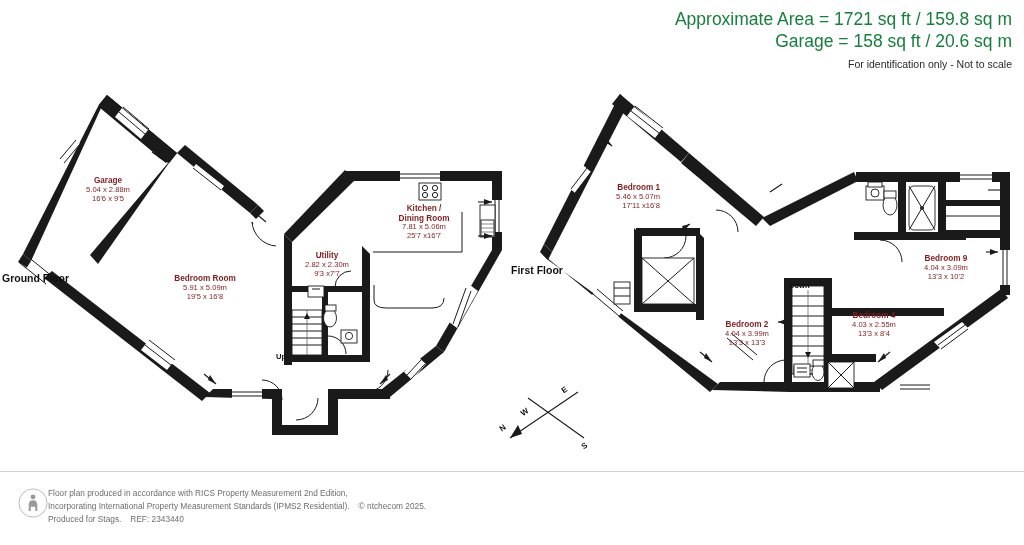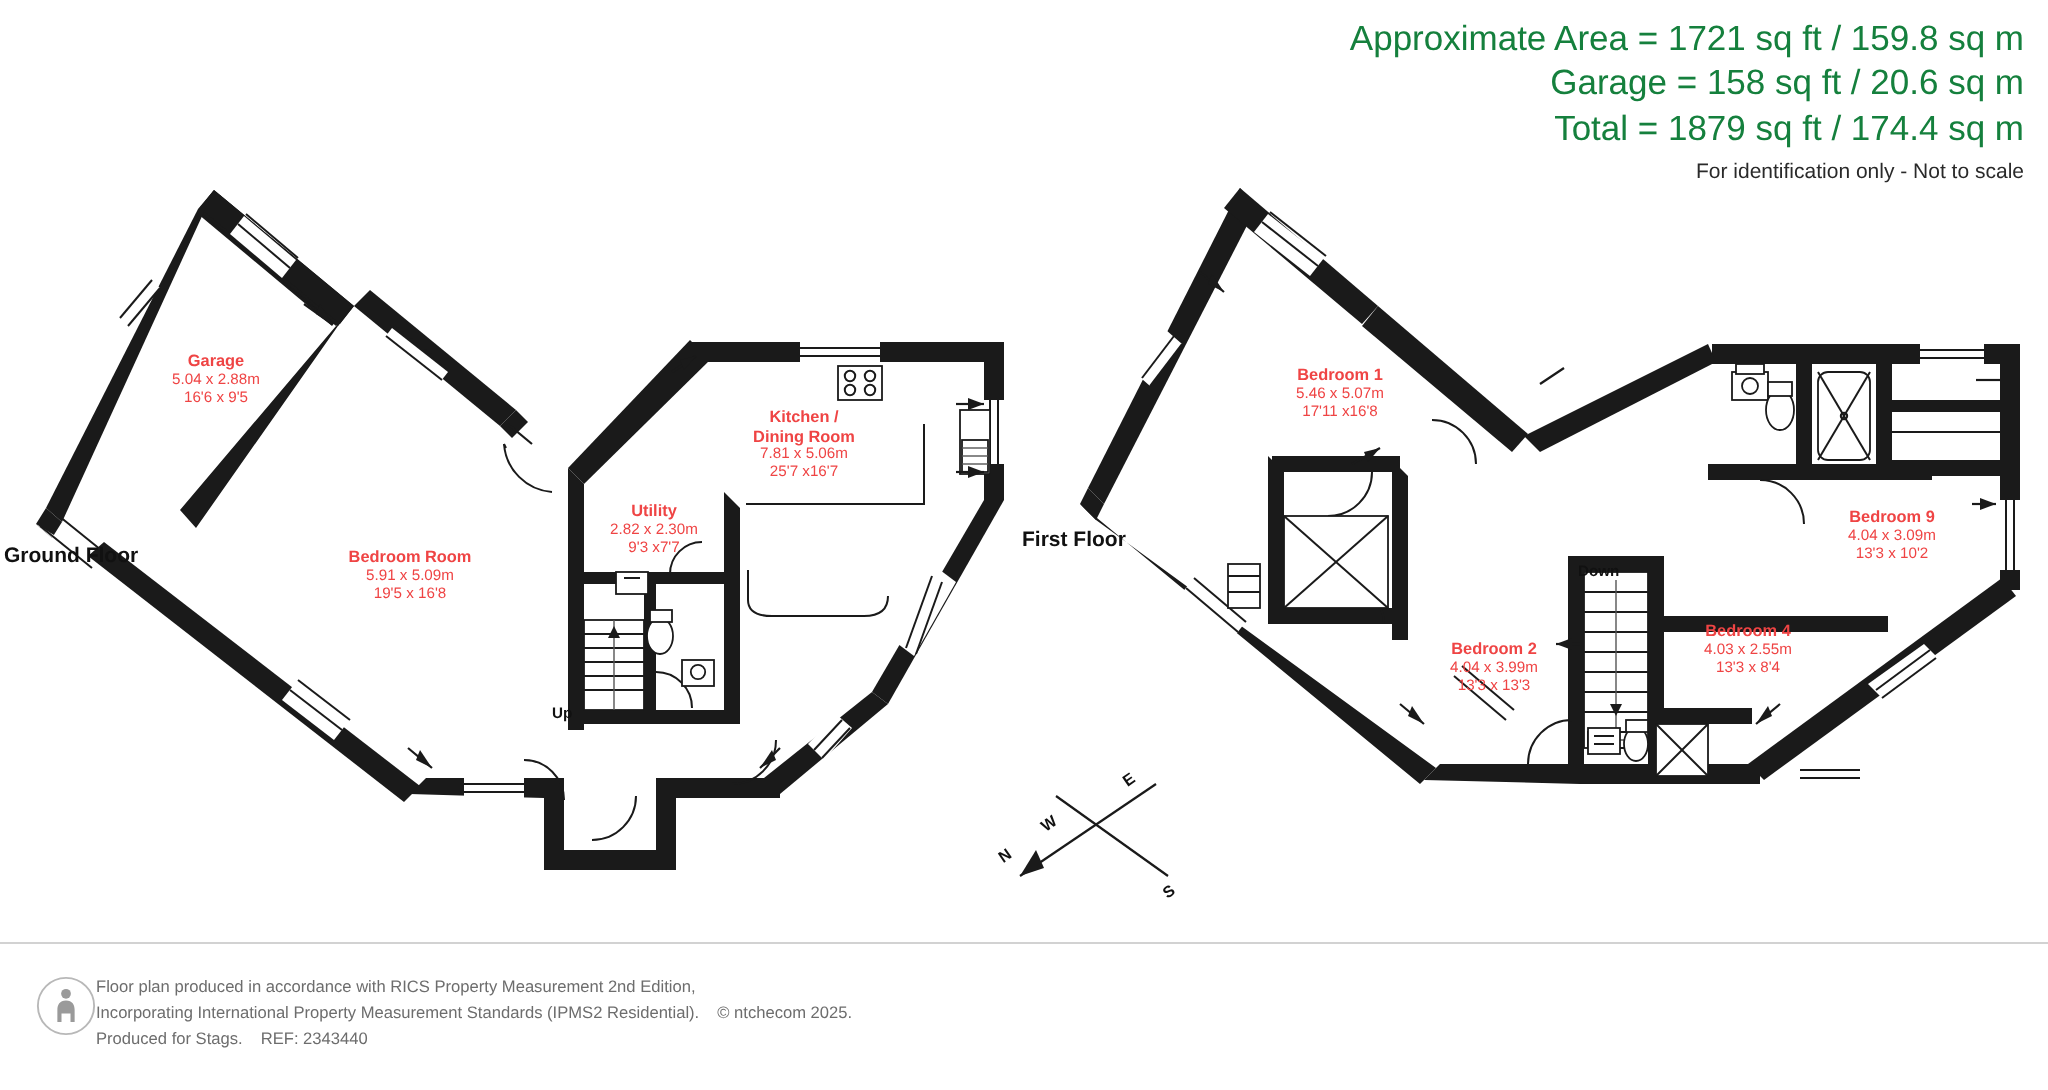--- a/index.html
+++ b/index.html
@@ -46,38 +46,38 @@
   }
   #floor-caption-ground { left: 2px; top: 272px; }
   #floor-caption-first  { left: 511px; top: 264px; }
 
   
   .room-label {
     position: absolute;
     text-align: center;
     line-height: 1.18;
     white-space: nowrap;
-    color: #ef4444;
+    color: #7f1d1d;
   }
   .room-label .rm-name {
     font-size: 8.2px;
     font-weight: bold;
     display: block;
   }
   .room-label .rm-metric,
   .room-label .rm-imperial {
     font-size: 7.6px;
     display: block;
   }
 
   #room-garage       { left: 58px;  top: 176px; width: 100px; }
   #room-sitting      { left: 146px; top: 274px; width: 118px; }
-  #room-kitchen      { left: 352px; top: 204px; width: 100px; }
+  #room-kitchen      { left: 374px; top: 204px; width: 100px; }
   #room-utility      { left: 288px; top: 251px; width: 78px;  }
-  #room-bedroom1     { left: 620px; top: 183px; width: 100px; }
+  #room-bedroom1     { left: 560px; top: 183px; width: 100px; text-align: right; }
   #room-bedroom2     { left: 699px; top: 320px; width: 96px;  }
   #room-bedroom3     { left: 898px; top: 254px; width: 96px;  }
   #room-bedroom4     { left: 826px; top: 311px; width: 96px;  }
 
   .stair-label {
     position: absolute;
     font-size: 7.6px;
     font-weight: bold;
     color: #111;
     white-space: nowrap;
@@ -135,21 +135,20 @@
     font-weight: bold;
     fill: #111;
   }
 </style>
 </head>
 <body>
 
 <div id="header-block">
   <div class="area-line">Approximate Area = 1721 sq ft / 159.8 sq m</div>
   <div class="area-line">Garage = 158 sq ft / 20.6 sq m</div>
-  <div class="area-line">Total = 1879 sq ft / 174.4 sq m</div>
   <div class="disclaimer">For identification only - Not to scale</div>
 </div>
 
 <svg id="plan-svg" viewBox="0 0 1024 545">
 
   <g>
 
     <g>
 
       <path class="wall" d="

